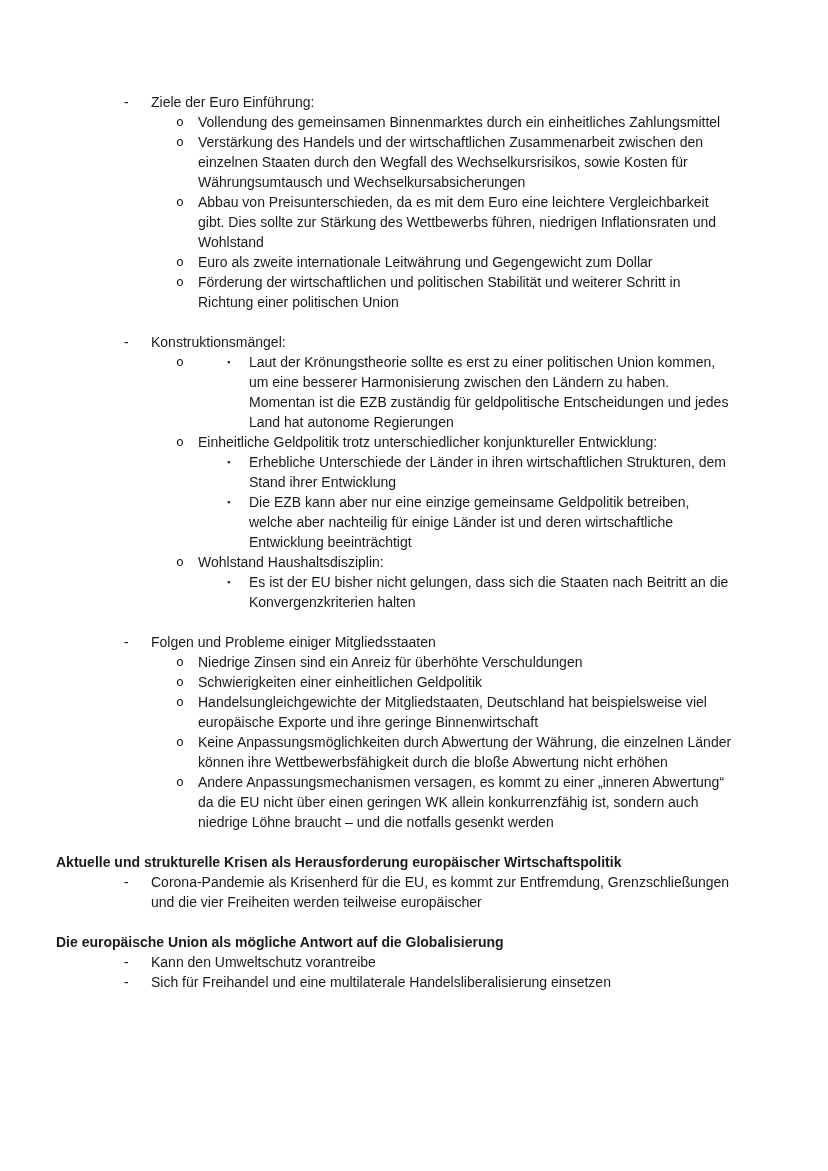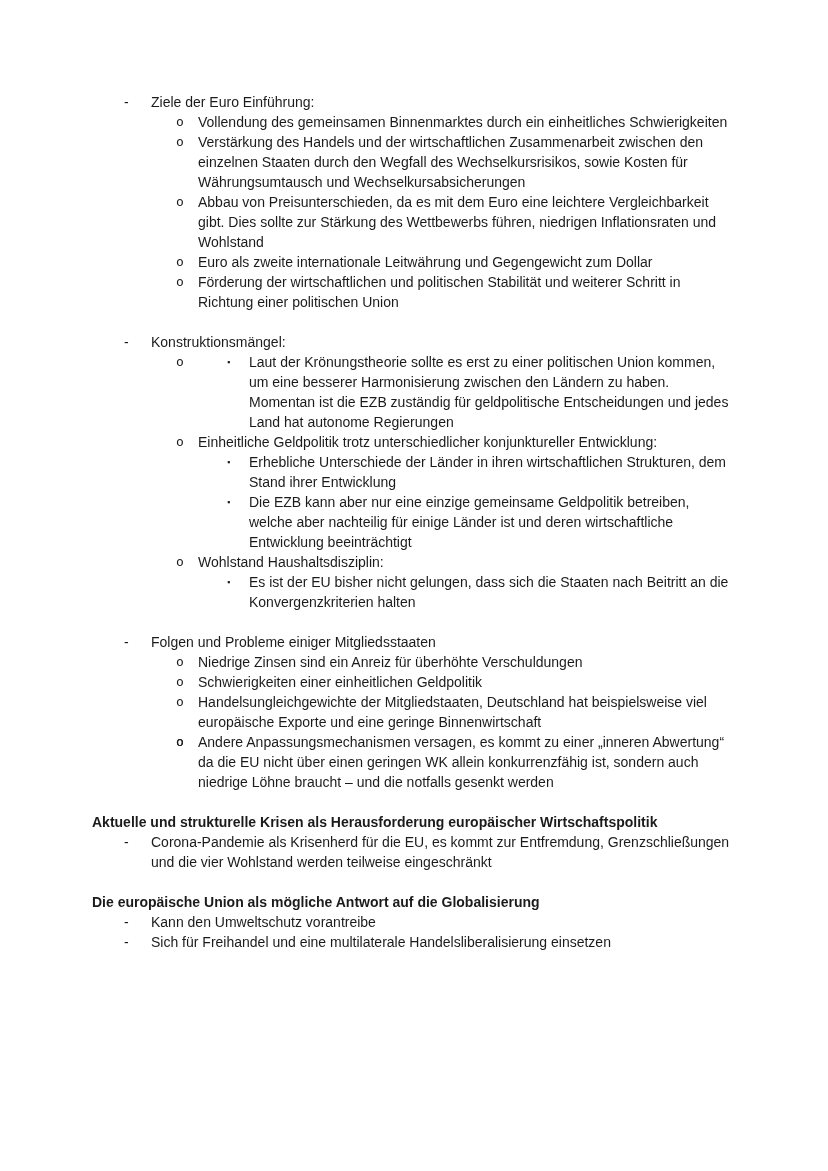--- a/index.html
+++ b/index.html
@@ -11,55 +11,55 @@
     background: #ffffff;
     padding: 92px 92px 30px 0;
     font-family: "Liberation Sans", sans-serif;
     font-size: 14px;
     line-height: 20px;
     color: #1b1b1b;
     overflow: hidden;
   }
   .row { position: relative; }
   .marker { position: absolute; top: 0; }
-  .heading { margin-left: 92px; font-weight: 700; }
+  .heading { margin-left: 56px; font-weight: 700; }
   .li1 { padding-left: 151px; }
   .li1 .marker { left: 124px; }
   .li2 { padding-left: 198px; }
   .li2 .marker { left: 176px; font-family: "DejaVu Sans Mono", monospace; font-size: 13px; }
   .li3 { padding-left: 249px; }
   .li3 .marker { left: 227px; font-size: 9px; }
   .spacer { height: 20px; }
 </style>
 </head>
 <body>
 
 <div class="page">
     <div class="row li1"><span class="marker">-</span><span class="text">Ziele der Euro Einführung:</span></div>
-    <div class="row li2"><span class="marker">o</span><span class="text">Vollendung des gemeinsamen Binnenmarktes durch ein einheitliches Schwierigkeiten</span></div>
+    <div class="row li2"><span class="marker">o</span><span class="text">Vollendung des gemeinsamen Binnenmarktes durch ein einheitliches Zahlungsmittel</span></div>
     <div class="row li2"><span class="marker">o</span><span class="text">Verstärkung des Handels und der wirtschaftlichen Zusammenarbeit zwischen den einzelnen Staaten durch den Wegfall des Wechselkursrisikos, sowie Kosten für Währungsumtausch und Wechselkursabsicherungen</span></div>
     <div class="row li2"><span class="marker">o</span><span class="text">Abbau von Preisunterschieden, da es mit dem Euro eine leichtere Vergleichbarkeit gibt. Dies sollte zur Stärkung des Wettbewerbs führen, niedrigen Inflationsraten und Wohlstand</span></div>
     <div class="row li2"><span class="marker">o</span><span class="text">Euro als zweite internationale Leitwährung und Gegengewicht zum Dollar</span></div>
     <div class="row li2"><span class="marker">o</span><span class="text">Förderung der wirtschaftlichen und politischen Stabilität und weiterer Schritt in Richtung einer politischen Union</span></div>
     <div class="spacer"></div>
     <div class="row li1"><span class="marker">-</span><span class="text">Konstruktionsmängel:</span></div>
     <div class="row li2"><span class="marker">o</span></div>
     <div class="row li3"><span class="marker">▪</span><span class="text">Laut der Krönungstheorie sollte es erst zu einer politischen Union kommen, um eine besserer Harmonisierung zwischen den Ländern zu haben. Momentan ist die EZB zuständig für geldpolitische Entscheidungen und jedes Land hat autonome Regierungen</span></div>
     <div class="row li2"><span class="marker">o</span><span class="text">Einheitliche Geldpolitik trotz unterschiedlicher konjunktureller Entwicklung:</span></div>
     <div class="row li3"><span class="marker">▪</span><span class="text">Erhebliche Unterschiede der Länder in ihren wirtschaftlichen Strukturen, dem Stand ihrer Entwicklung</span></div>
     <div class="row li3"><span class="marker">▪</span><span class="text">Die EZB kann aber nur eine einzige gemeinsame Geldpolitik betreiben, welche aber nachteilig für einige Länder ist und deren wirtschaftliche Entwicklung beeinträchtigt</span></div>
     <div class="row li2"><span class="marker">o</span><span class="text">Wohlstand Haushaltsdisziplin:</span></div>
     <div class="row li3"><span class="marker">▪</span><span class="text">Es ist der EU bisher nicht gelungen, dass sich die Staaten nach Beitritt an die Konvergenzkriterien halten</span></div>
     <div class="spacer"></div>
     <div class="row li1"><span class="marker">-</span><span class="text">Folgen und Probleme einiger Mitgliedsstaaten</span></div>
     <div class="row li2"><span class="marker">o</span><span class="text">Niedrige Zinsen sind ein Anreiz für überhöhte Verschuldungen</span></div>
     <div class="row li2"><span class="marker">o</span><span class="text">Schwierigkeiten einer einheitlichen Geldpolitik</span></div>
-    <div class="row li2"><span class="marker">o</span><span class="text">Handelsungleichgewichte der Mitgliedstaaten, Deutschland hat beispielsweise viel europäische Exporte und eine geringe Binnenwirtschaft</span></div>
-    <div class="row li2"><span class="marker">o</span></div>
+    <div class="row li2"><span class="marker">o</span><span class="text">Handelsungleichgewichte der Mitgliedstaaten, Deutschland hat beispielsweise viel europäische Exporte und ihre geringe Binnenwirtschaft</span></div>
+    <div class="row li2"><span class="marker">o</span><span class="text">Keine Anpassungsmöglichkeiten durch Abwertung der Währung, die einzelnen Länder können ihre Wettbewerbsfähigkeit durch die bloße Abwertung nicht erhöhen</span></div>
     <div class="row li2"><span class="marker">o</span><span class="text">Andere Anpassungsmechanismen versagen, es kommt zu einer „inneren Abwertung“ da die EU nicht über einen geringen WK allein konkurrenzfähig ist, sondern auch niedrige Löhne braucht – und die notfalls gesenkt werden</span></div>
     <div class="spacer"></div>
     <div class="row heading"><span class="text">Aktuelle und strukturelle Krisen als Herausforderung europäischer Wirtschaftspolitik</span></div>
-    <div class="row li1"><span class="marker">-</span><span class="text">Corona-Pandemie als Krisenherd für die EU, es kommt zur Entfremdung, Grenzschließungen und die vier Wohlstand werden teilweise eingeschränkt</span></div>
+    <div class="row li1"><span class="marker">-</span><span class="text">Corona-Pandemie als Krisenherd für die EU, es kommt zur Entfremdung, Grenzschließungen und die vier Freiheiten werden teilweise europäischer</span></div>
     <div class="spacer"></div>
     <div class="row heading"><span class="text">Die europäische Union als mögliche Antwort auf die Globalisierung</span></div>
     <div class="row li1"><span class="marker">-</span><span class="text">Kann den Umweltschutz vorantreibe</span></div>
     <div class="row li1"><span class="marker">-</span><span class="text">Sich für Freihandel und eine multilaterale Handelsliberalisierung einsetzen</span></div>
   </div>
 
 </body></html>

